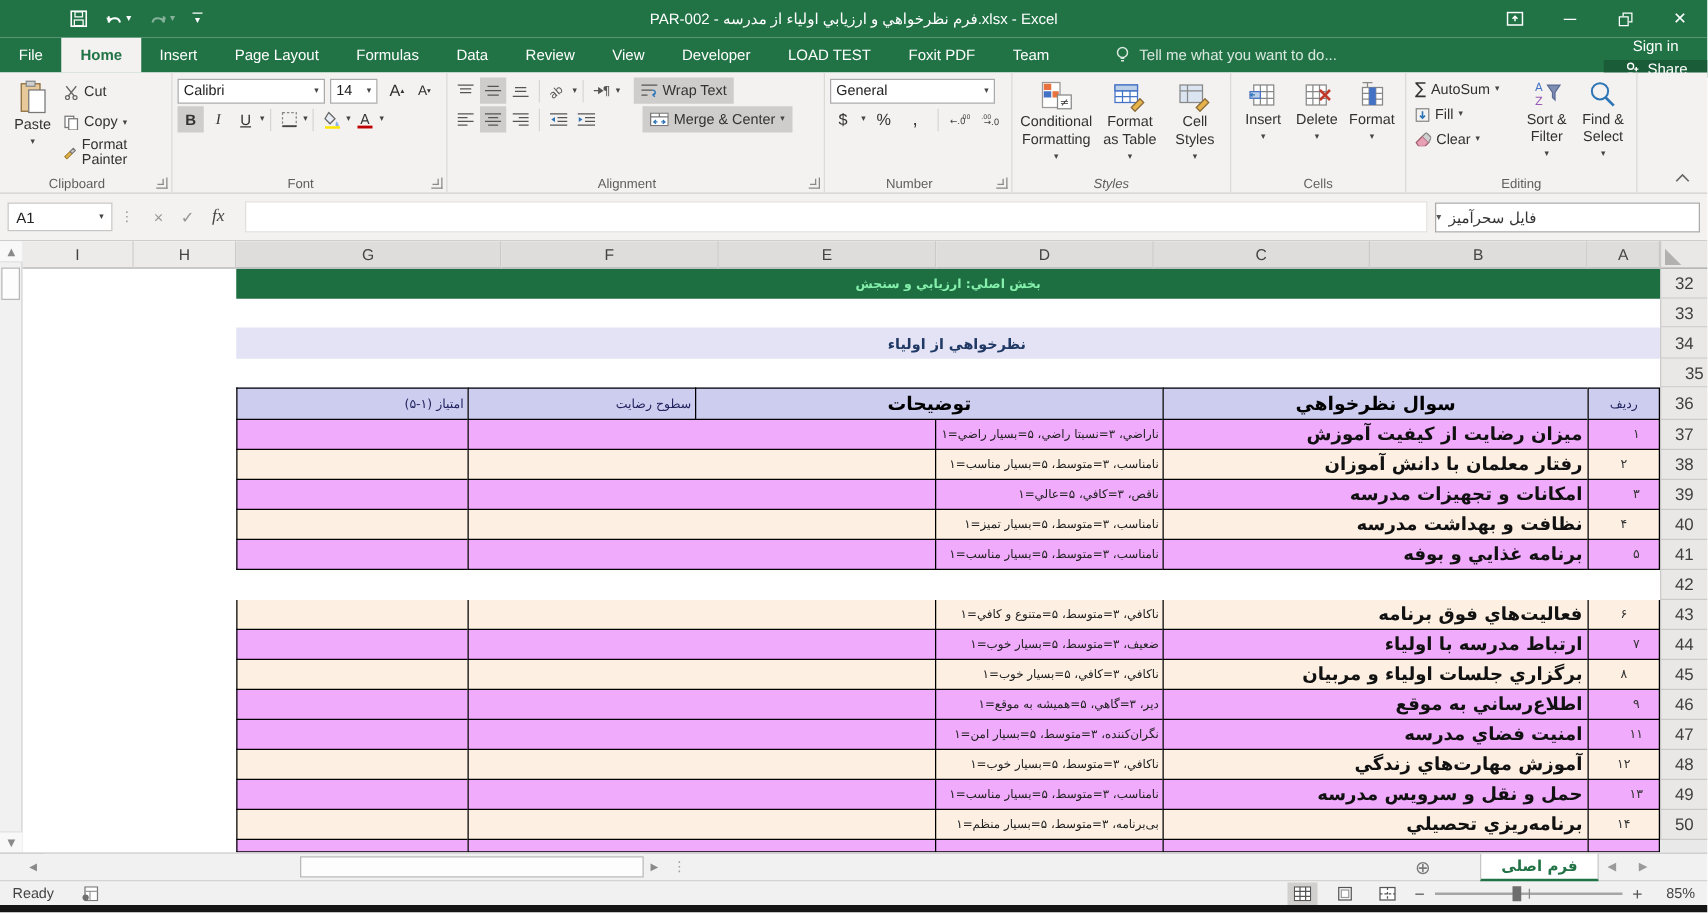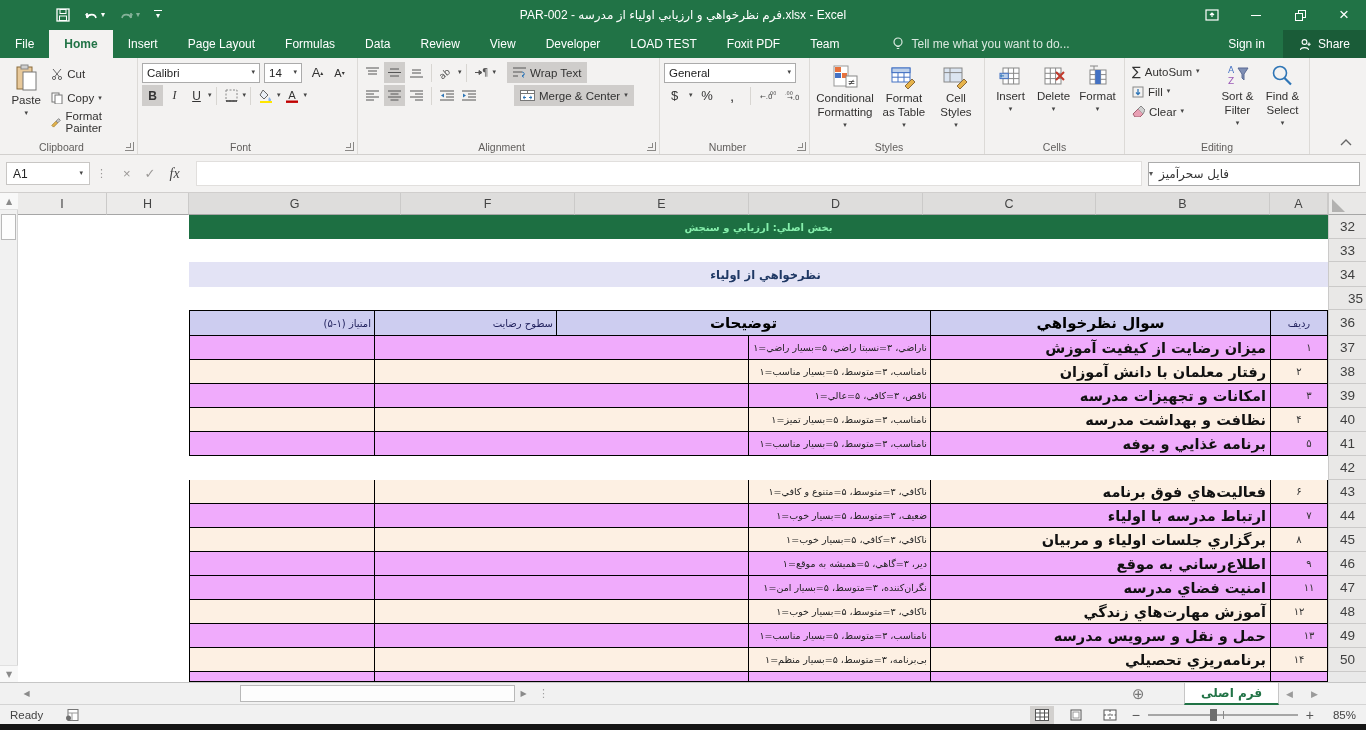--- a/index.html
+++ b/index.html
@@ -20,21 +20,21 @@
   .restore-glyph .b1 { position:absolute; left:0; bottom:0; width:8px; height:8px; border:1px solid #fff; }
   .restore-glyph .b2 { position:absolute; right:0; top:0; width:8px; height:8px; border:1px solid #fff; }
   .caret { font-size:8px; line-height:1; font-family:"DejaVu Sans",sans-serif; }
 
   
   .tabrow { height:28px; background:#217346; display:flex; align-items:stretch; color:#fff; }
   .tabs-container { display:flex; align-items:stretch; }
   .rtab { padding:0 15px; display:flex; align-items:center; font-size:12px; color:#fff; }
   .rtab.active { background:#f3f2f1; color:#217346; font-weight:bold; }
   .tellme { display:flex; align-items:center; gap:7px; margin-left:38px; color:#d9e8df; font-size:12px; }
-  .tab-right { margin-left:auto; display:flex; align-items:center; gap:4px; }
+  .tab-right { margin-left:auto; display:flex; align-items:center; gap:4px;flex-direction:column; }
   .signin { padding:0 14px; font-size:12px; }
   .share { display:flex; align-items:center; gap:6px; background:#1a5c38; padding:0 16px; height:28px; font-size:12px; }
 
   
   .ribbon { height:97px; background:#f3f2f1; border-bottom:1px solid #d2d0ce; display:flex; position:relative; }
   .rgroup { position:relative; border-right:1px solid #dcdad7; padding:3px 4px 16px 4px; }
   .rlabel { position:absolute; bottom:1px; left:0; right:14px; text-align:center; font-size:10.5px; color:#605e5c; }
   .rlaunch { position:absolute; right:3px; bottom:3px; width:9px; height:9px; border-right:1px solid #8a8886; border-bottom:1px solid #8a8886; }
   .rlaunch:after { content:""; position:absolute; right:2px; bottom:2px; width:4px; height:4px; border-right:1px solid #8a8886; border-bottom:1px solid #8a8886; }
   .bigbtn { display:flex; flex-direction:column; align-items:center; justify-content:flex-start; gap:2px; font-size:11.5px; color:#323130; padding:3px 4px; }
@@ -448,21 +448,21 @@
       </div>
       <div class="bigbtn" style="width:50px;">
         <svg width="26" height="26" viewBox="0 0 26 26">
             <rect x="1" y="4" width="18" height="14" fill="#dbe5f1" stroke="#888"></rect>
             <path d="M1 8.6 h18 M7 4 v14" stroke="#888"></path>
             <path d="M14 22 L21 15 L24 18 L17 25 Z" fill="#e6b34a" stroke="#8a6a3a"></path>
           </svg>
         <span class="lbl">Cell Styles</span>
         <span class="arrow-s">▾</span>
       </div>
-      <div class="rlabel" style="right:16px;">Styles</div>
+      <div class="rlabel" style="right:16px;font-style:italic;">Styles</div>
     </div>
 
     <div class="rgroup" style="width:140px; display:flex; justify-content:center;">
       <div class="bigbtn" style="width:44px;">
         <svg width="24" height="24" viewBox="0 0 24 24">
             <rect x="4" y="4" width="16" height="16" fill="#fff" stroke="#888"></rect>
             <path d="M4 9.3 h16 M4 14.6 h16 M9.3 4 v16 M14.6 4 v16" stroke="#888"></path>
             <rect x="1" y="9.3" width="8.3" height="5.3" fill="#bdd0ea" stroke="#4472c4"></rect>
             <path d="M5 11.9 L1.8 11.9 M3 10.5 L1.5 11.9 L3 13.3" stroke="#2e75b6" fill="none"></path>
           </svg>

